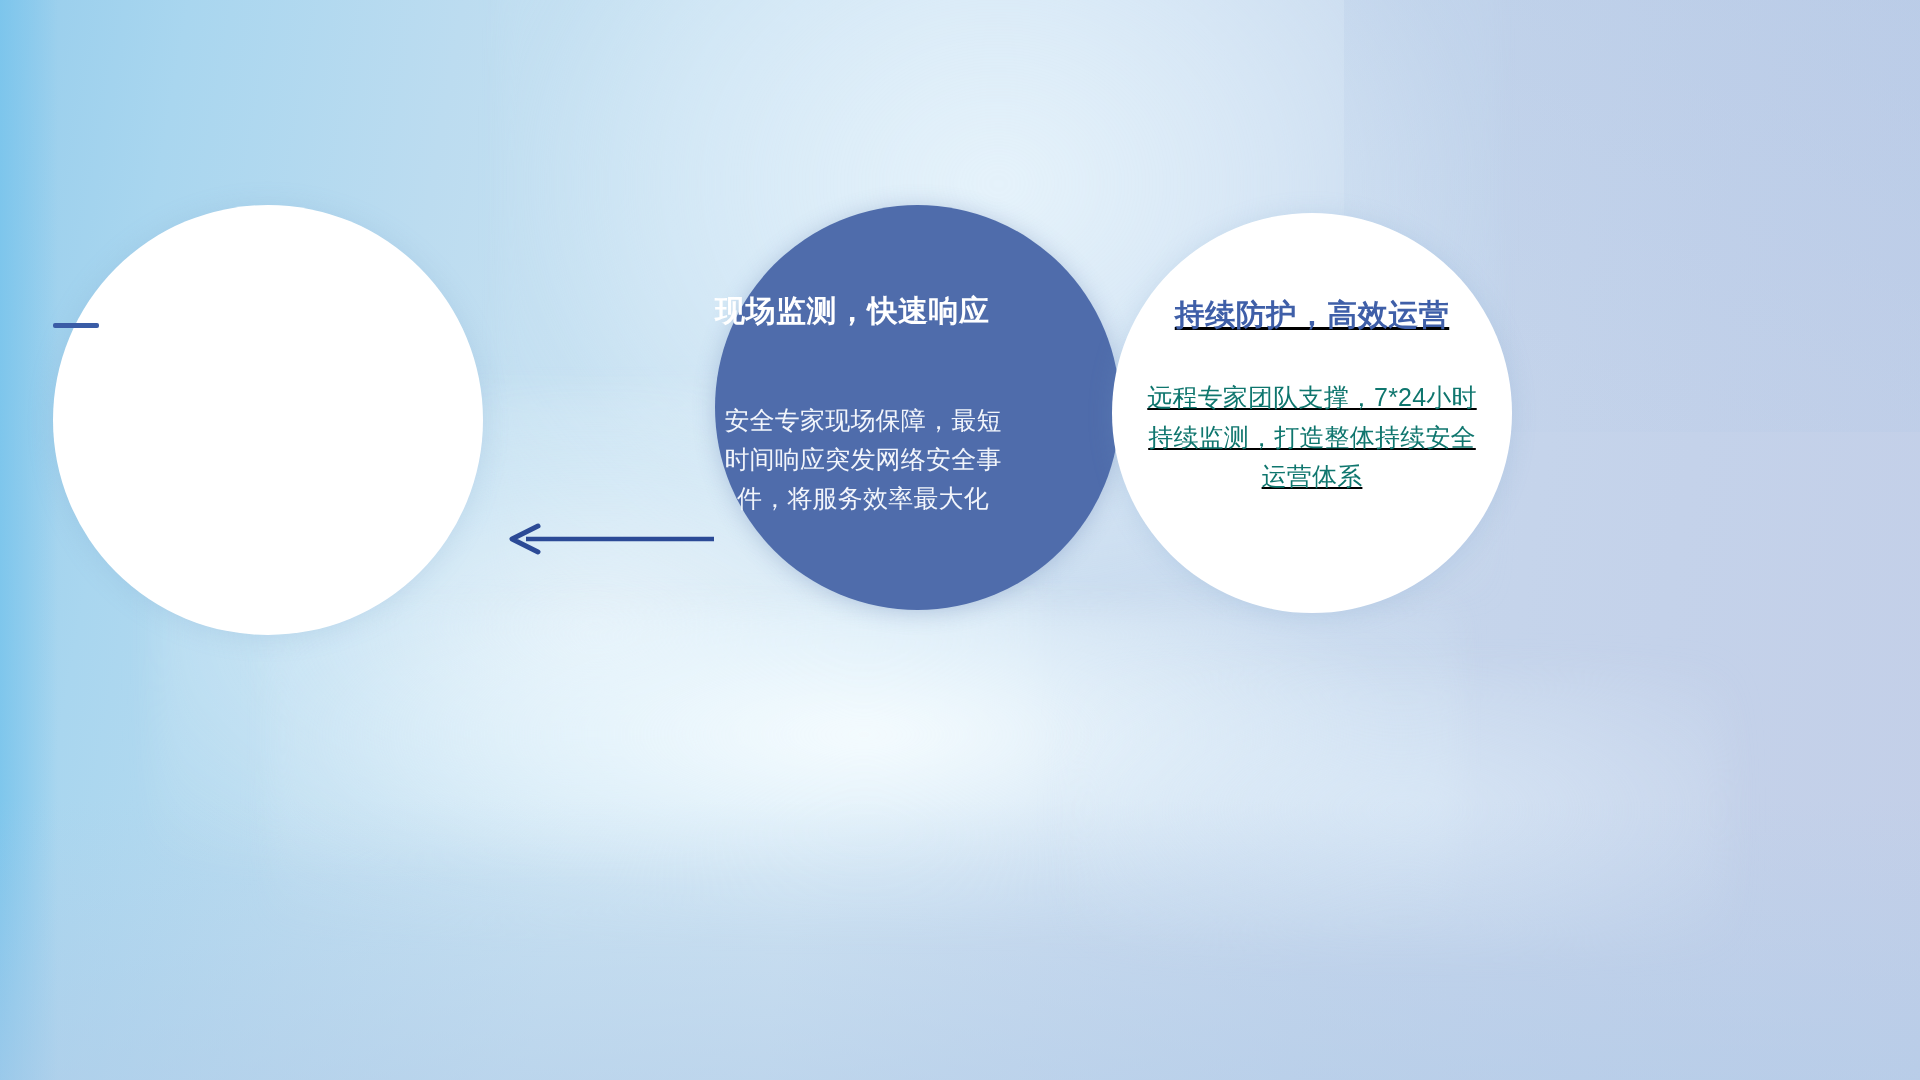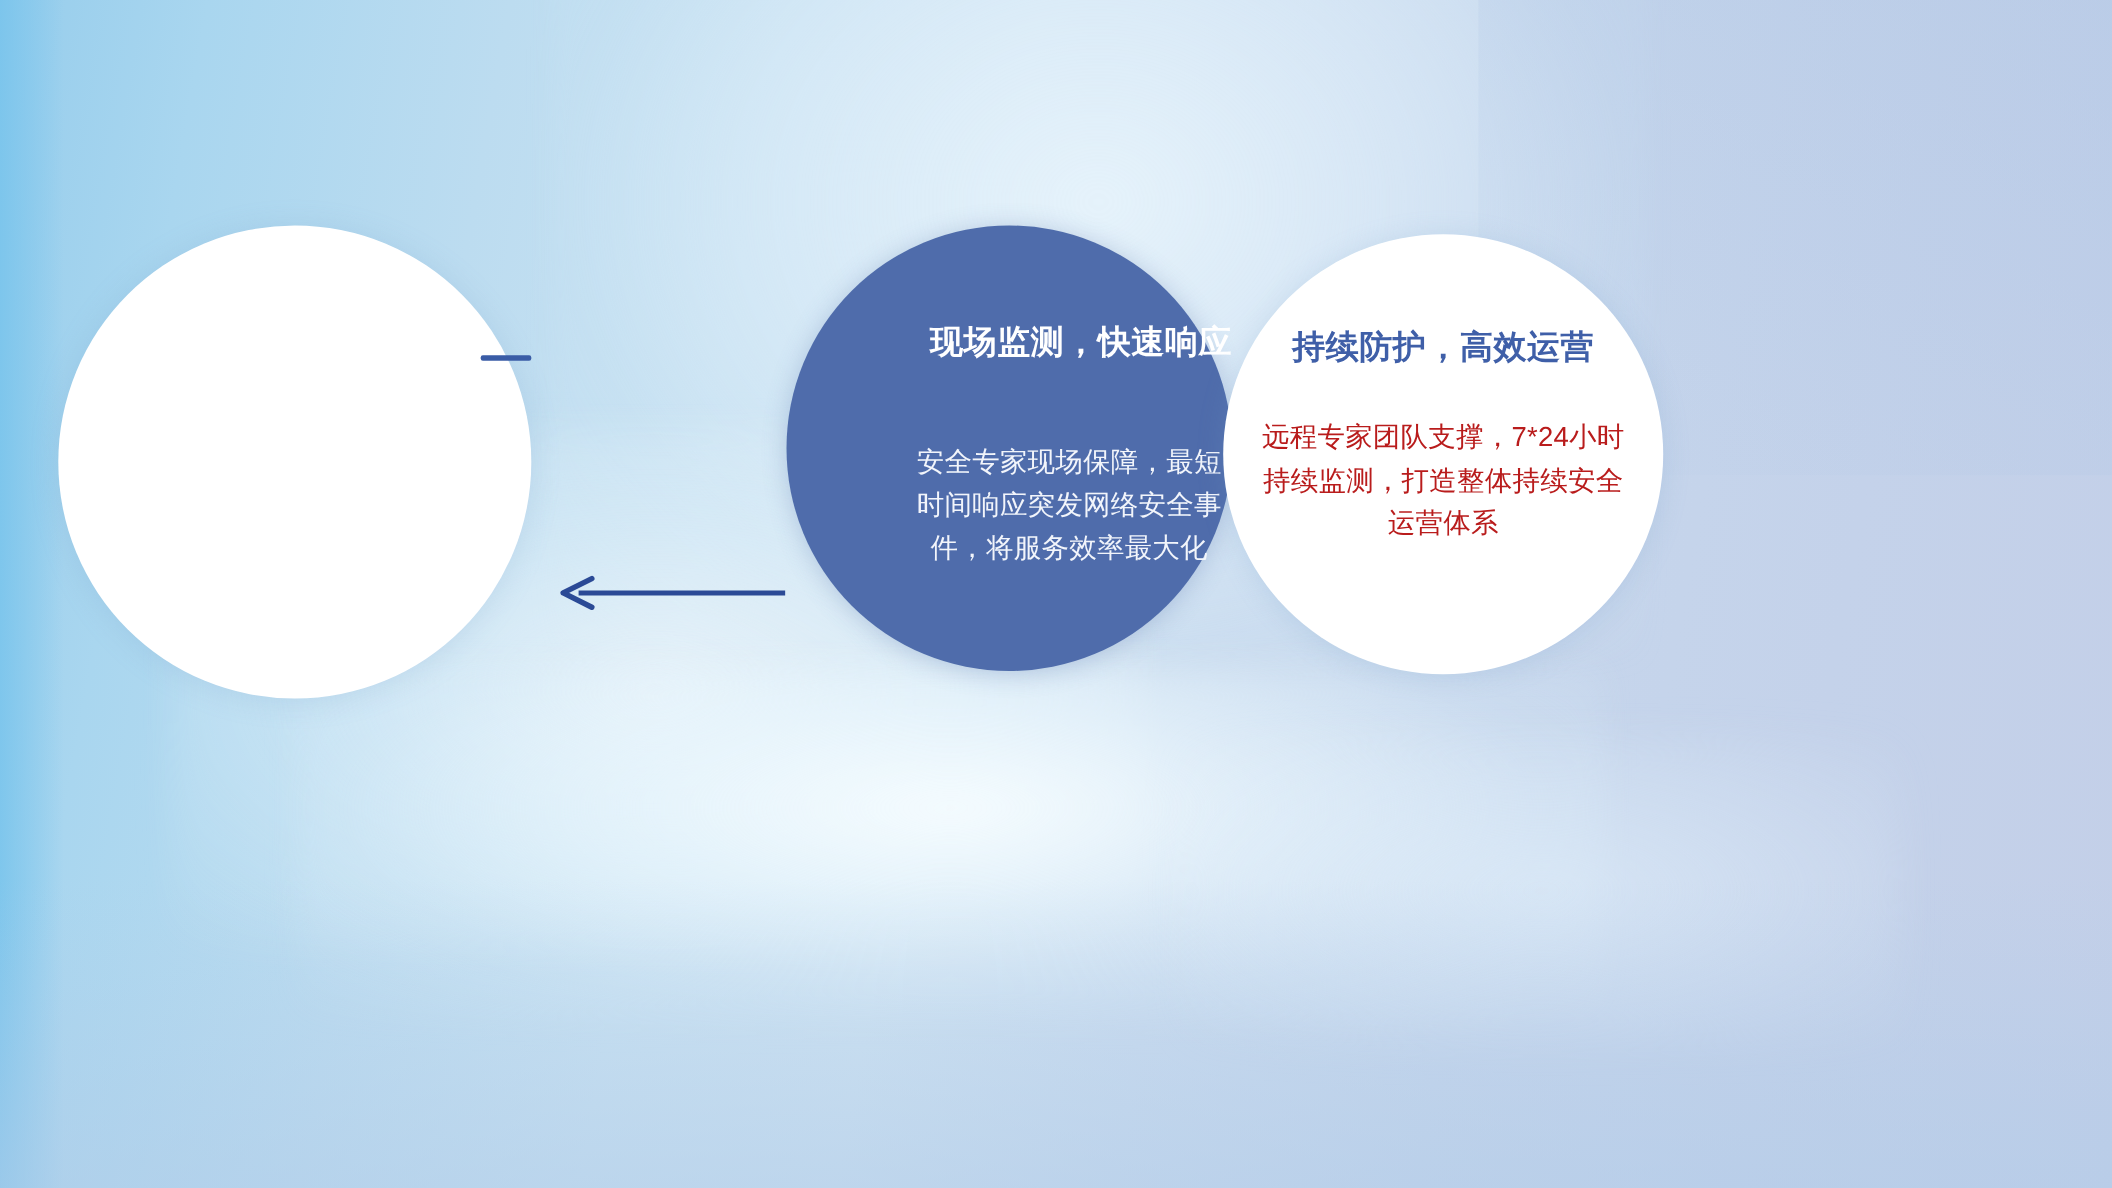--- a/index.html
+++ b/index.html
@@ -108,21 +108,21 @@
     background: linear-gradient(215deg, rgba(178,200,230,0.5), rgba(178,200,230,0));
   }
 
   
   .circle {
     position: absolute;
     border-radius: 50%;
     box-sizing: border-box;
     display: flex;
     flex-direction: column;
-    align-items: flex-end;
+    align-items: flex-start;
     justify-content: flex-start;
   }
 
   
   #circle-left {
     left: 53px;
     top: 205px;
     width: 430px;
     height: 430px;
     background: #ffffff;
@@ -196,35 +196,36 @@
   #circle-right-wrap {
     position: absolute;
     left: 1112px;
     top: 213px;
     width: 400px;
     height: 400px;
     z-index: 6;
     display: flex;
     flex-direction: column;
     align-items: center;
+    text-decoration: underline;
   }
   #circle-right .title,
   #circle-right-wrap .title {
     margin-top: 82px;
     color: #3f5fa8;
     font-weight: bold;
     font-size: 30px;
     letter-spacing: 0.5px;
     white-space: nowrap;
   }
   #circle-right .body,
   #circle-right-wrap .body {
     margin-top: 42px;
     width: 348px;
-    color: #b91c1c;
+    color: #0f766e;
     font-size: 25px;
     line-height: 1.58;
     text-align: center;
     letter-spacing: 0.2px;
   }
 
   
   #flow-arrow {
     position: absolute;
     left: 492px;

